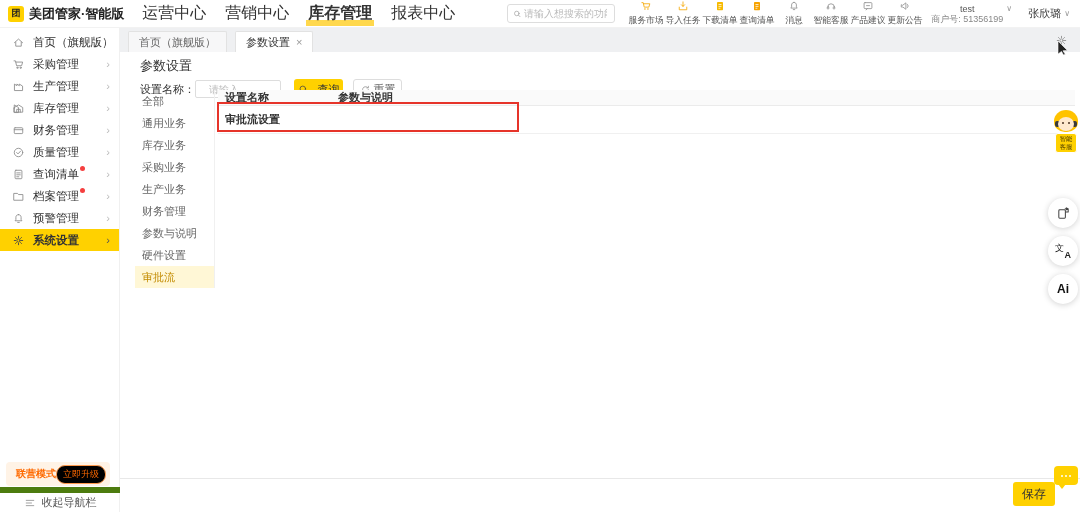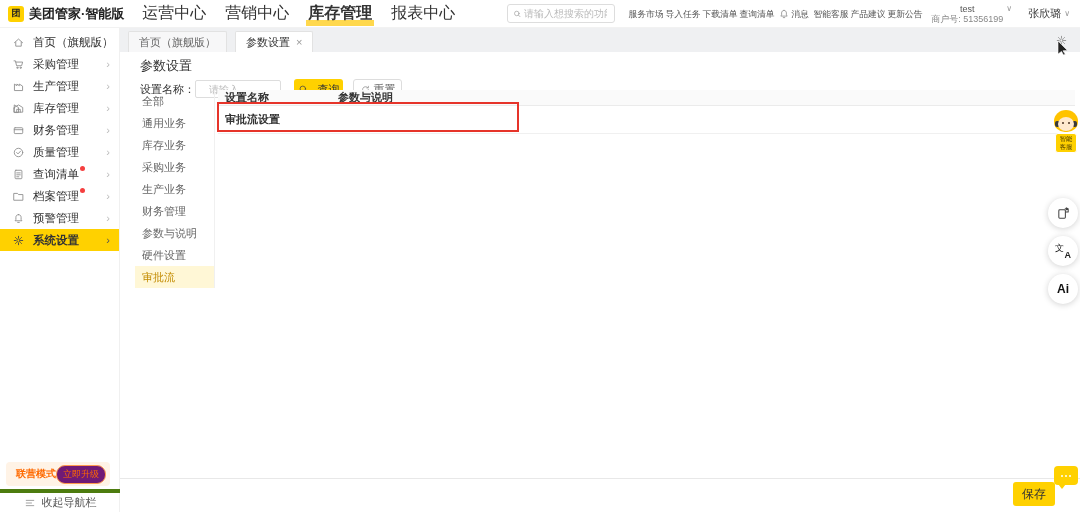--- a/index.html
+++ b/index.html
@@ -19,21 +19,21 @@
   .logo-text{font-size:13px;font-weight:bold;margin-left:5px;color:#222;white-space:nowrap;}
   .top-nav{display:flex;margin-left:16px;flex:none;}
   .top-nav-item{margin-right:15px;font-size:16px;color:#333;cursor:pointer;padding:2px 2px;white-space:nowrap;}
   .top-nav-item.active{font-weight:bold;
     background:linear-gradient(to top,#FFD84D 0,#FFD84D 6px,transparent 6px);}
   .search-box{margin-left:auto;width:96px;height:17px;border:1px solid #ddd;border-radius:3px;
               display:flex;align-items:center;padding:0 5px;background:#fff;flex:none;}
   .search-box input{border:none;outline:none;width:100%;font-size:10px;color:#666;background:transparent;}
   .search-box input::placeholder{color:#bbb;}
   .quick-actions{display:flex;margin-left:12px;flex:none;}
-  .qa{width:37px;display:flex;flex-direction:row;align-items:center;justify-content:center;cursor:pointer;}
+  .qa{width:37px;display:flex;flex-direction:column;align-items:center;justify-content:center;cursor:pointer;}
   .qa-label{font-size:10px;color:#555;white-space:nowrap;transform:scale(0.88);margin-top:1px;}
   .account{display:flex;align-items:flex-start;margin-left:8px;flex:none;cursor:pointer;}
   .account-lines{display:flex;flex-direction:column;align-items:center;line-height:10px;}
   .account-name{font-size:9px;color:#555;}
   .account-merchant{font-size:9px;color:#888;white-space:nowrap;}
   .chev{font-size:8px;color:#999;margin-left:3px;}
   .user{display:flex;align-items:center;margin:0 10px 0 16px;font-size:11px;color:#333;flex:none;cursor:pointer;white-space:nowrap;}
 
   
   .sidebar{position:absolute;left:0;top:28px;width:120px;height:484px;background:#fff;
@@ -45,22 +45,22 @@
   .menu-item .arrow{color:#bbb;font-size:11px;}
   .menu-item.active{background:#FFD100;}
   .menu-item.active .lbl{font-weight:600;}
   .menu-item.active .arrow{color:#555;}
   .badge-dot{display:inline-block;width:5px;height:5px;border-radius:50%;background:#F53F3F;
              vertical-align:top;margin-left:1px;margin-top:-1px;}
   .upgrade{position:absolute;left:6px;right:9px;bottom:26px;height:24px;background:#FFF3E6;
            border-radius:4px;display:flex;align-items:center;padding:0 4px 0 6px;box-sizing:border-box;margin-top:44px;}
   .upgrade-label{color:#FF6A00;font-weight:bold;font-size:10px;margin-left:4px;white-space:nowrap;}
   .upgrade-btn{margin-left:auto;border:1px solid #FF9A4D;color:#FF6A00;border-radius:9px;
-               font-size:9px;padding:2px 6px;background:#701a75;cursor:pointer;white-space:nowrap;}
-  .collapse-bar{position:absolute;left:0;bottom:0;width:120px;height:19px;border-top:4px solid #4d7c0f;
+               font-size:9px;padding:2px 6px;background:#000000;cursor:pointer;white-space:nowrap;}
+  .collapse-bar{position:absolute;left:0;bottom:0;width:120px;height:19px;border-top:6px solid #4d7c0f;
                 display:flex;align-items:center;justify-content:center;color:#555;font-size:11px;gap:6px;cursor:pointer;}
 
   
   .tabstrip{position:absolute;left:120px;top:28px;width:960px;height:24px;background:#eff0f2;
             display:flex;align-items:flex-end;box-sizing:border-box;}
   .tab{height:21px;display:flex;align-items:center;padding:0 10px;font-size:11px;color:#666;
        background:#f7f7f8;border:1px solid #e2e2e2;border-bottom:none;margin-left:8px;
        border-radius:2px 2px 0 0;cursor:pointer;white-space:nowrap;box-sizing:border-box;}
   .tab.active{background:#fff;color:#333;}
   .tab-close{margin-left:6px;color:#999;font-size:11px;cursor:pointer;}

